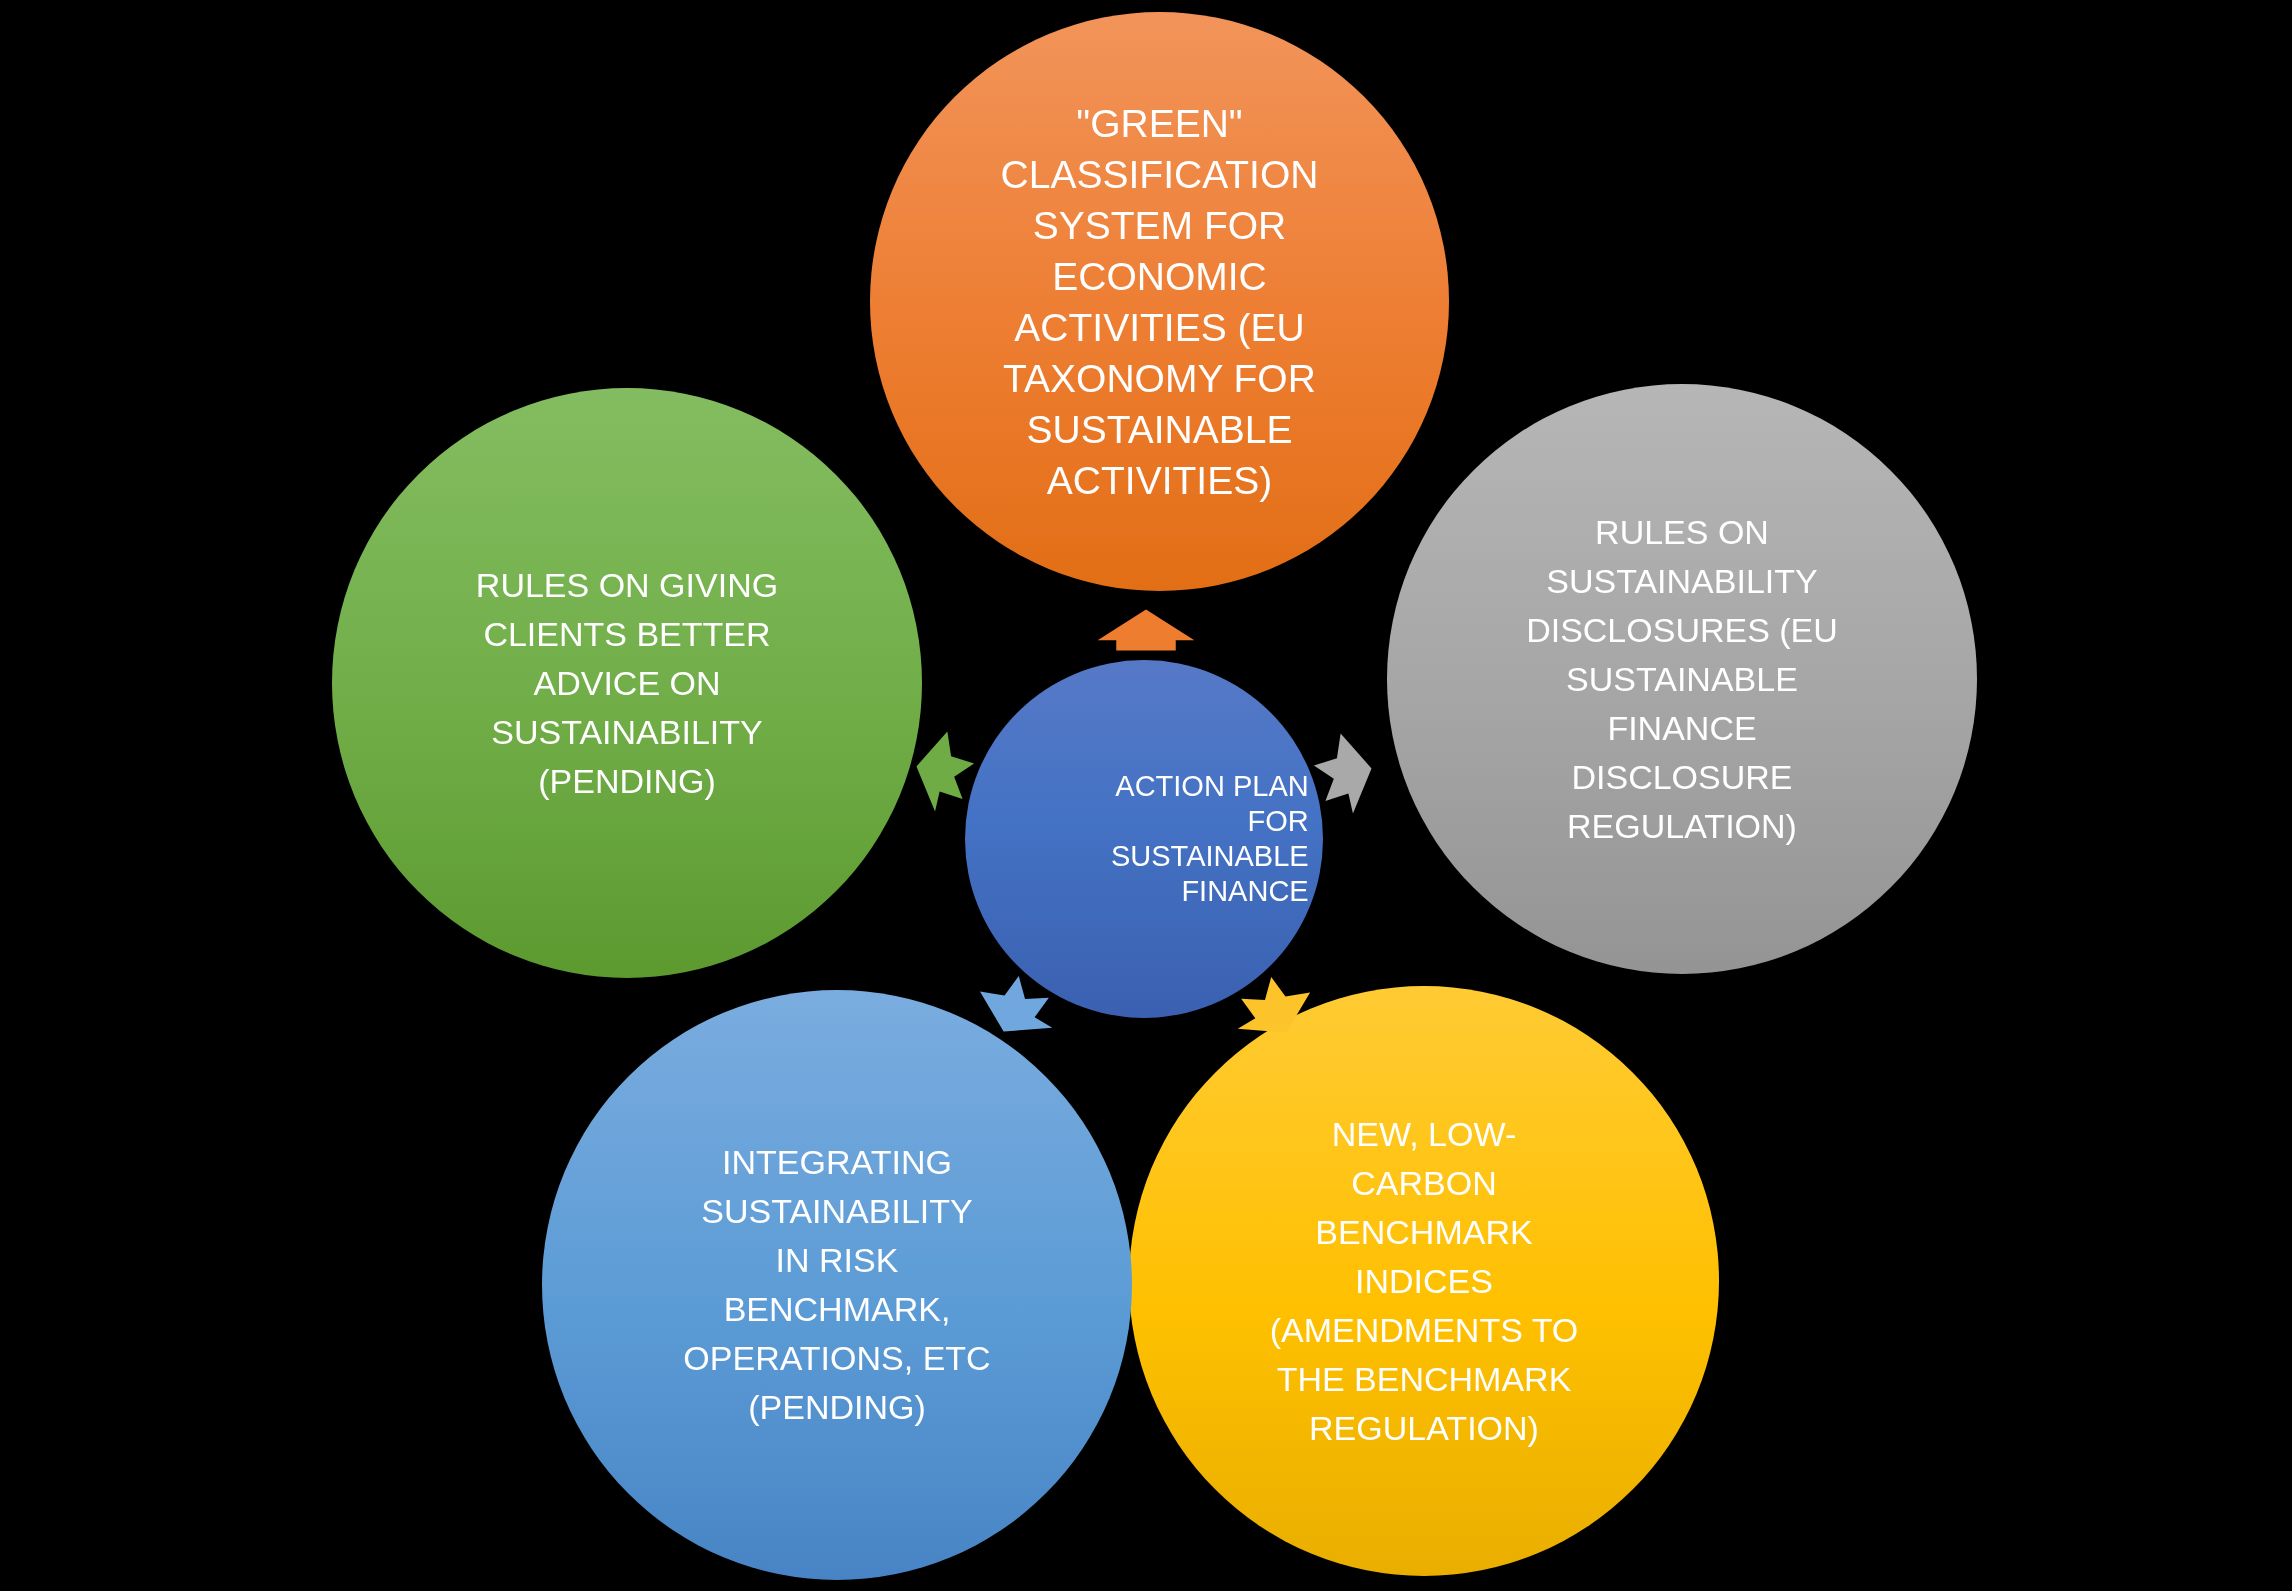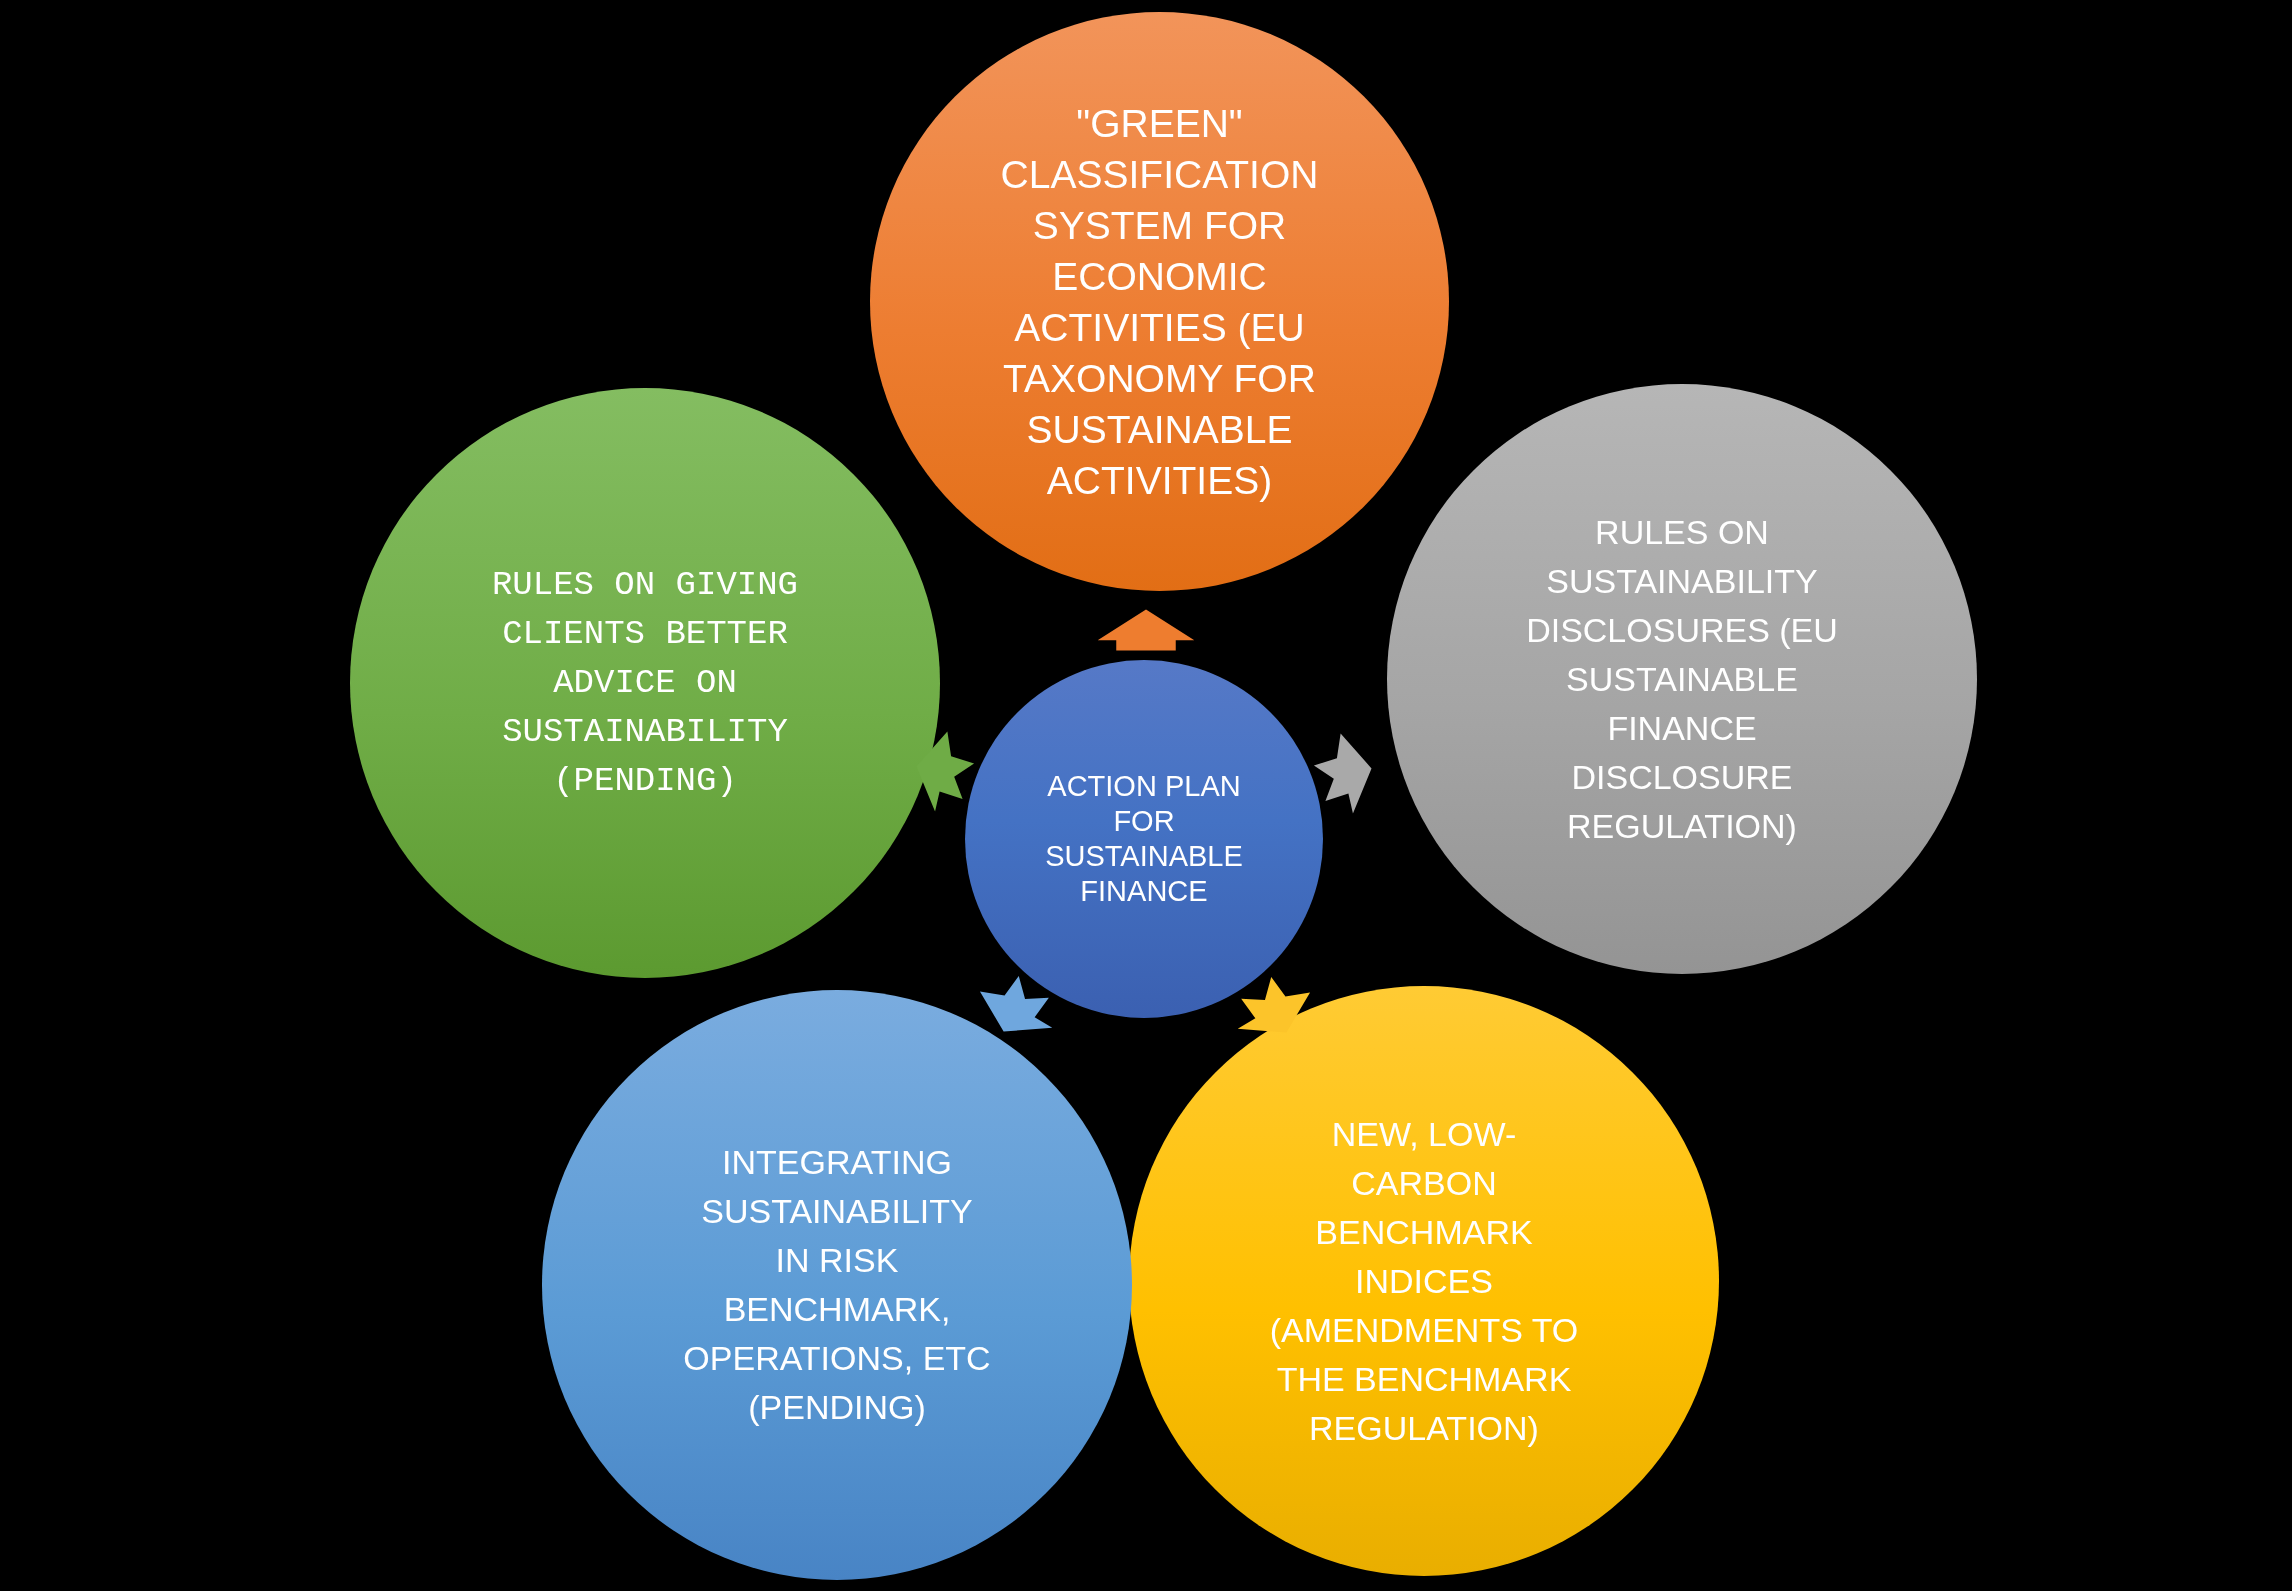--- a/index.html
+++ b/index.html
@@ -31,40 +31,39 @@
   }
   
   .sat { font-size: 34px; line-height: 49px; }
 
   .node-top {
     left: 870px; top: 12px; width: 579px; height: 579px;
     background: linear-gradient(180deg, #F2945A 0%, #ED7D31 55%, #E26E15 100%);
     font-size: 39px; line-height: 51px;
   }
   .node-upper-left {
-    left: 350px; top: 388px; width: 590px; height: 590px;
+    left: 332px; top: 388px; width: 590px; height: 590px;
     background: linear-gradient(180deg, #84BD61 0%, #70AD47 55%, #5C9A30 100%);
-    font-family: Liberation Mono, monospace;
   }
   .node-upper-right {
     left: 1387px; top: 384px; width: 590px; height: 590px;
     background: linear-gradient(180deg, #B6B6B6 0%, #A5A5A5 55%, #949494 100%);
   }
   .node-lower-left {
     left: 542px; top: 990px; width: 590px; height: 590px;
     background: linear-gradient(180deg, #7AACDF 0%, #5B9BD5 55%, #4884C5 100%);
   }
   .node-lower-right {
     left: 1129px; top: 986px; width: 590px; height: 590px;
     background: linear-gradient(180deg, #FFCB34 0%, #FFC000 55%, #E9AE00 100%);
   }
   .hub {
     left: 965px; top: 660px; width: 358px; height: 358px;
     background: linear-gradient(180deg, #5679C7 0%, #4472C4 45%, #3B60B1 100%);
-    font-size: 29px; line-height: 35px;
+    font-size: 29px; line-height: 35px; text-align: right;
   }
   .arrow {
     position: absolute;
     width: 158px;
     height: 158px;
     overflow: visible;
   }
   .arrow-top         { left: 1067px; top: 550px; }
   .arrow-upper-left  { left: 864px;  top: 696px; }
   .arrow-upper-right { left: 1266px; top: 698px; }

